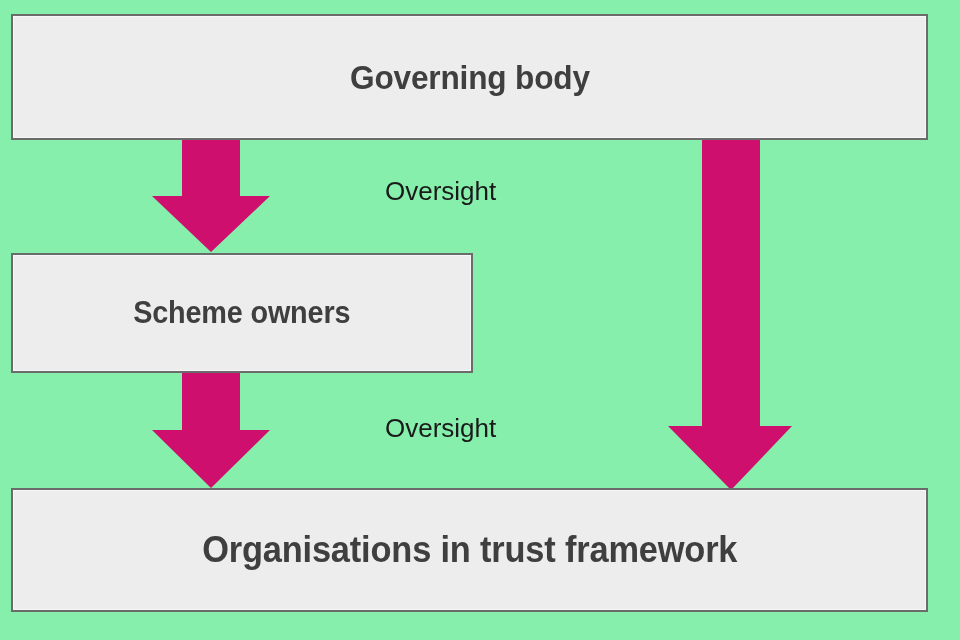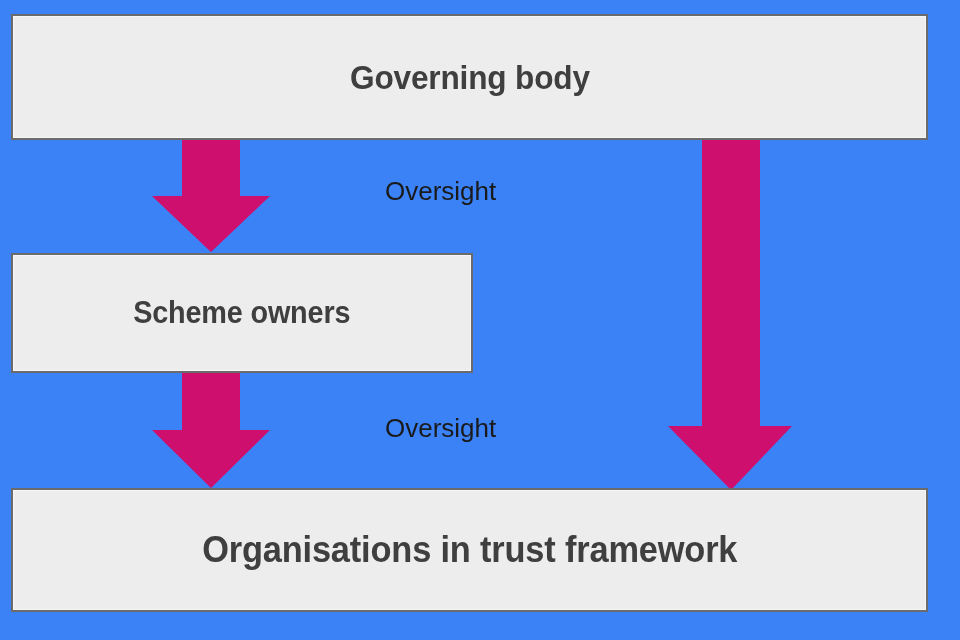--- a/index.html
+++ b/index.html
@@ -9,21 +9,21 @@
     background: #ffffff;
   }
   body {
     font-family: "Liberation Sans", sans-serif;
     -webkit-font-smoothing: antialiased;
   }
   #canvas {
     position: relative;
     width: 960px;
     height: 640px;
-    background: #3b82f6;
+    background: #86efac;
     overflow: hidden;
   }
 
   
   .node-box {
     position: absolute;
     box-sizing: border-box;
     background: #ededed;
     border: 2px solid #6b6b6b;
     box-shadow: inset 0 0 0 1px #f7f7f7;

